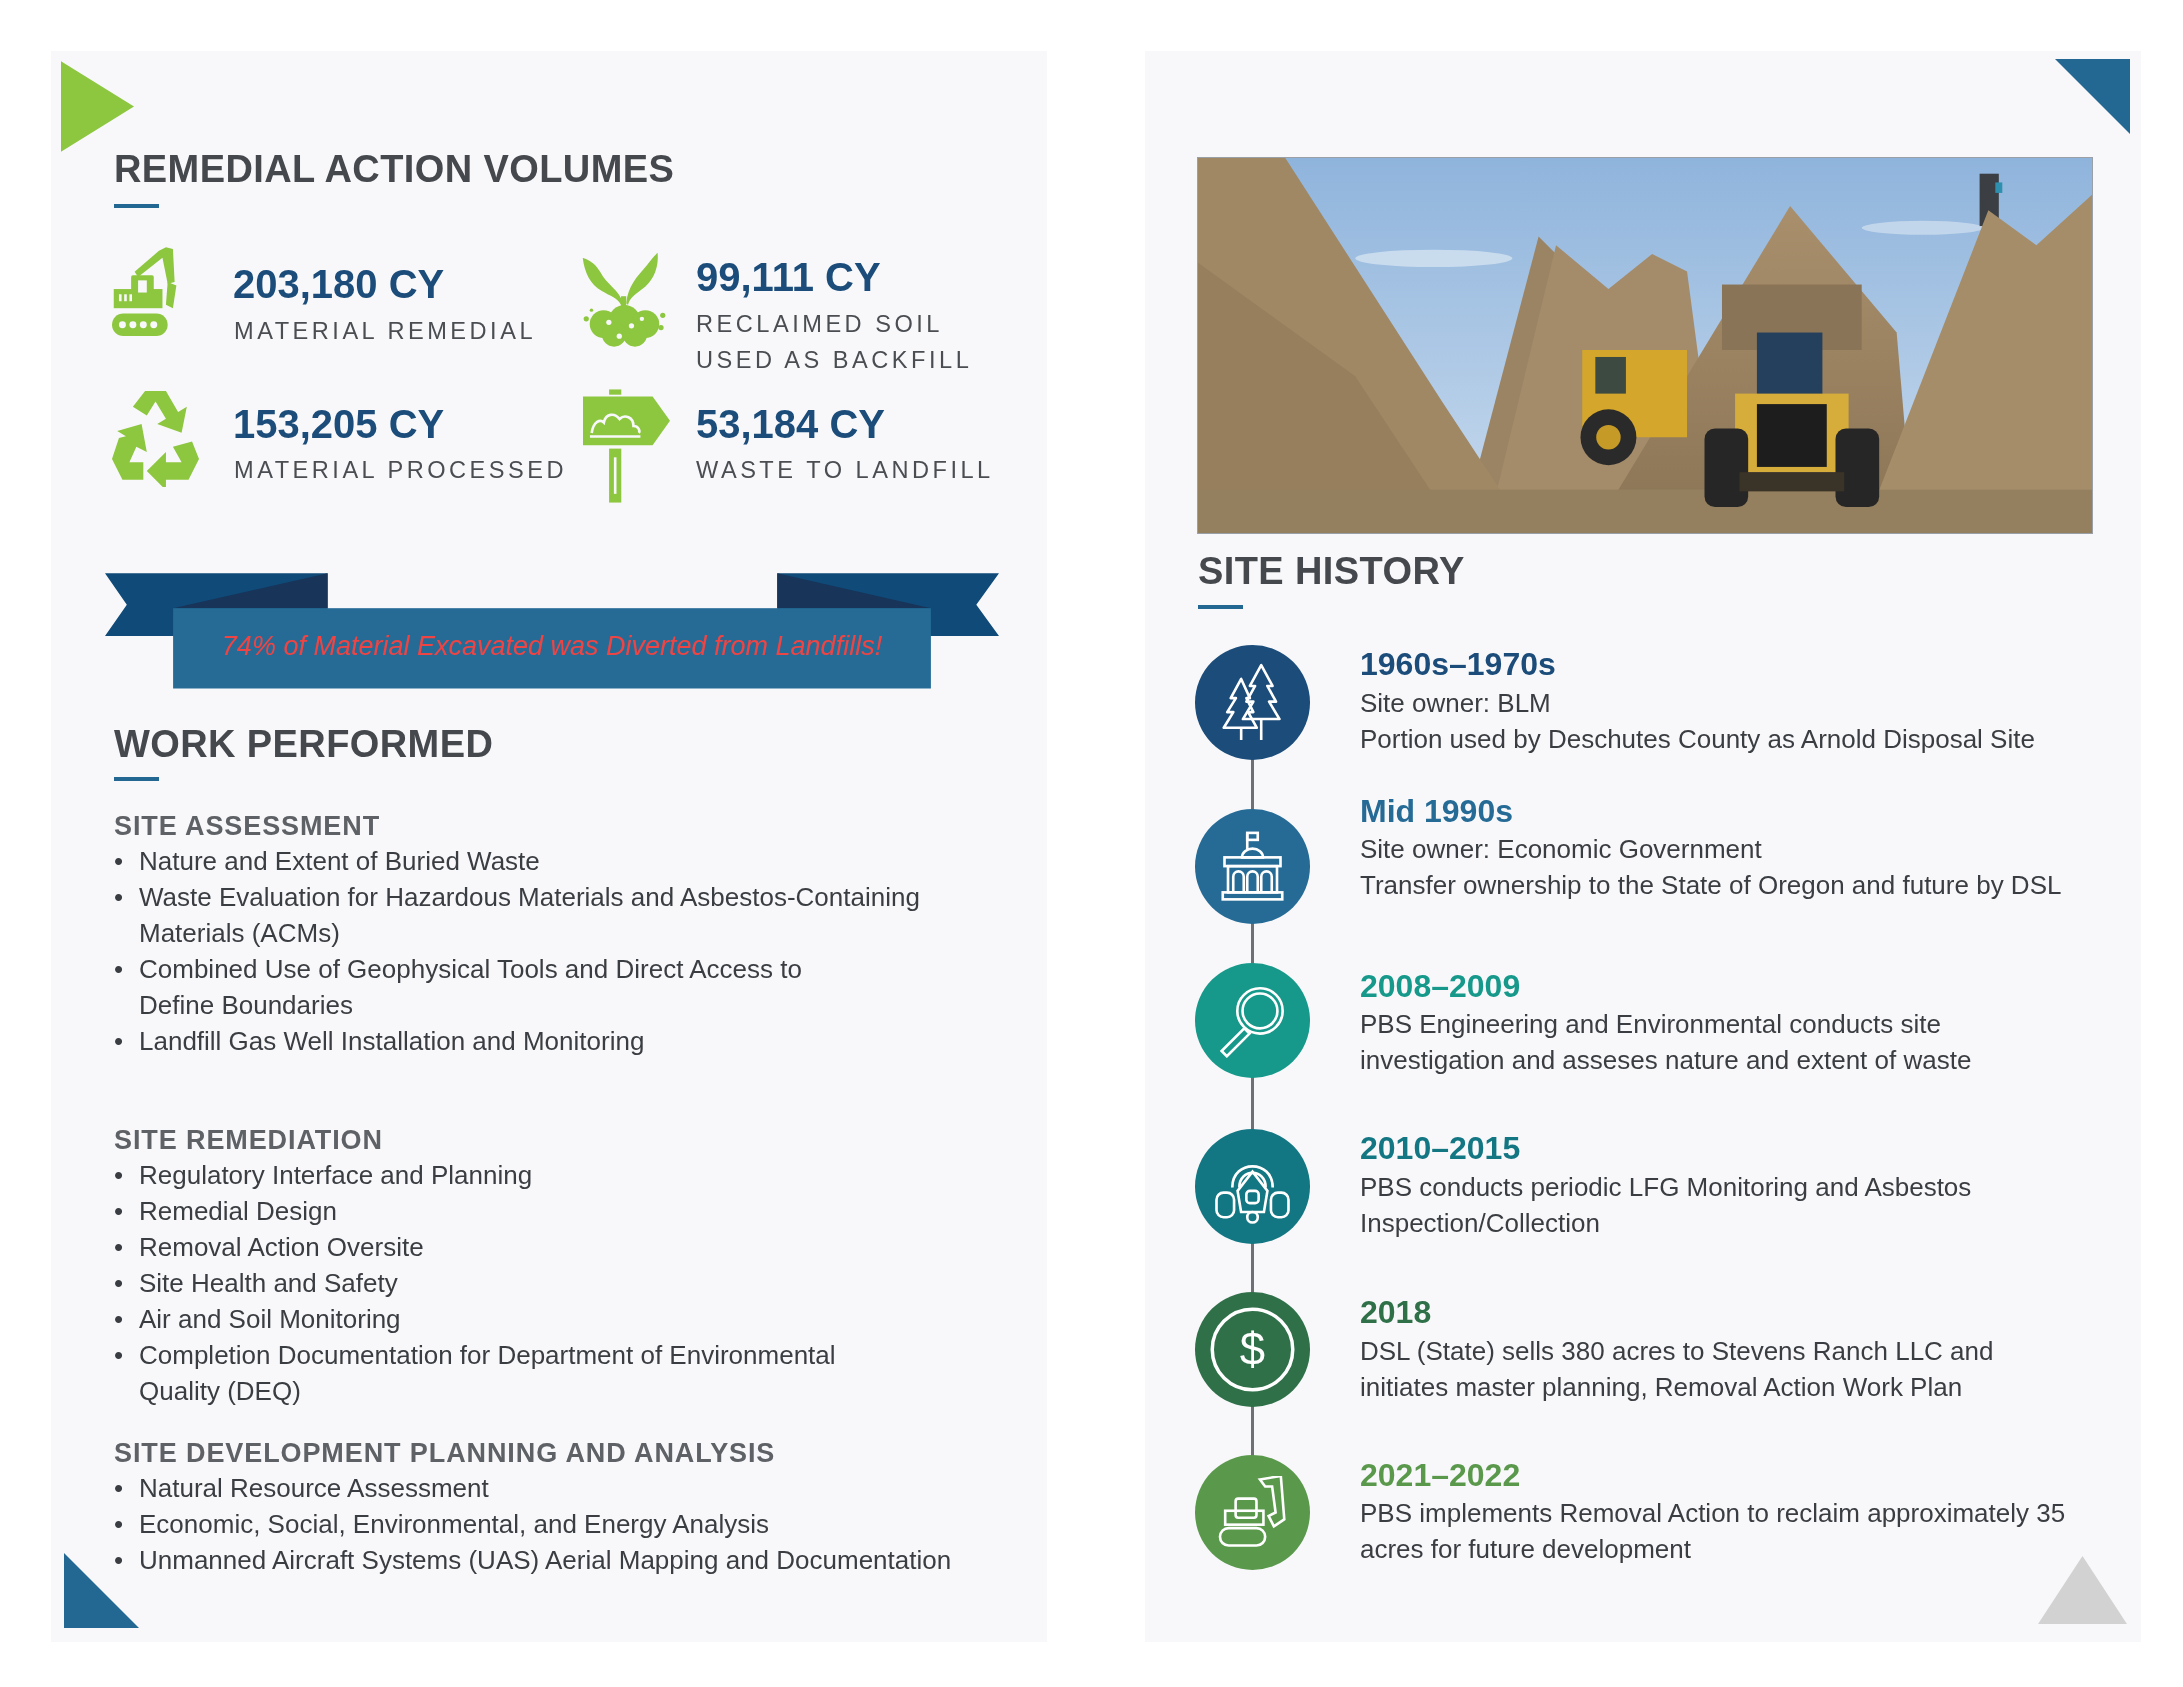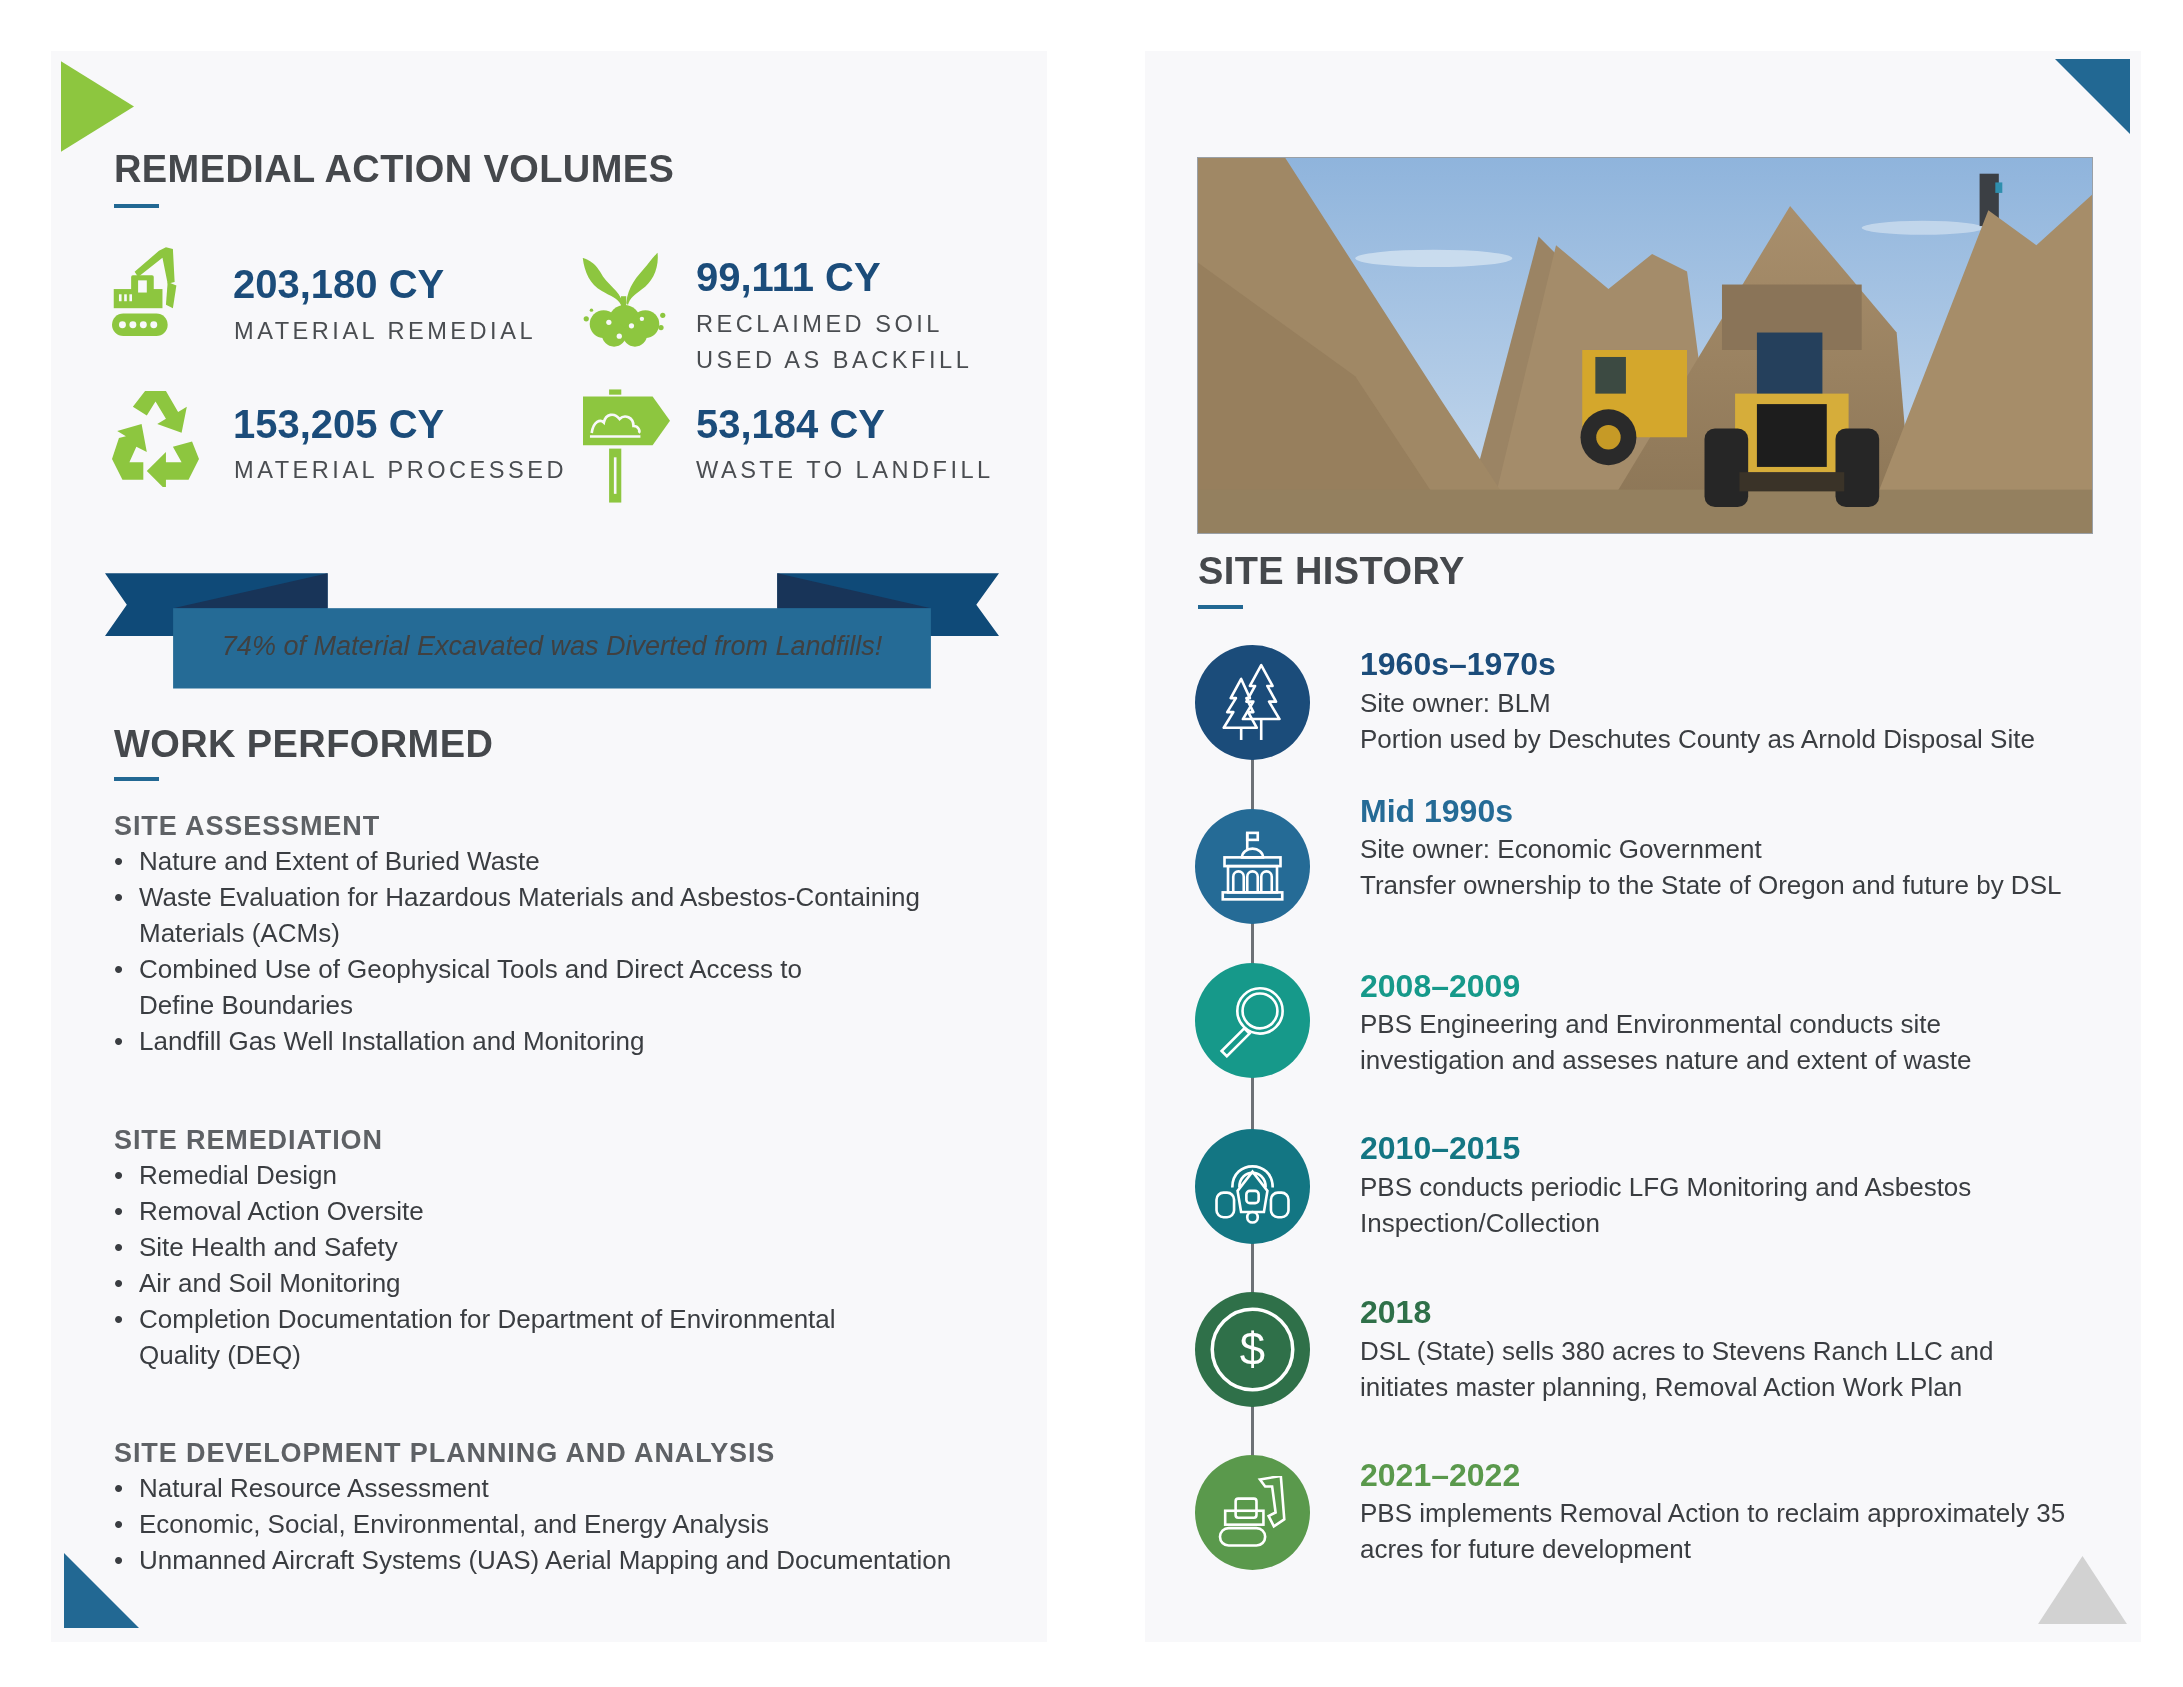--- a/index.html
+++ b/index.html
@@ -14,21 +14,21 @@
 
   .section-title { position: absolute; font-weight: 700; font-size: 38px; color: #45484c; letter-spacing: 0.4px; }
   .title-rule { position: absolute; width: 45px; height: 4.4px; }
 
   
   .stat-value { position: absolute; font-weight: 700; font-size: 40px; color: #1b4c7a; white-space: nowrap; }
   .stat-label { position: absolute; font-size: 23.6px; color: #4a4d51; letter-spacing: 3.5px; line-height: 36px; white-space: nowrap; font-weight: 400; }
   .stat-icon { position: absolute; }
 
   
-  .banner-text { position: absolute; color: #404040; font-style: italic; font-size: 27px; white-space: nowrap; text-align: center; }
+  .banner-text { position: absolute; color: #ef4444; font-style: italic; font-size: 27px; white-space: nowrap; text-align: center; }
 
   
   .sub-heading { position: absolute; font-weight: 700; font-size: 27px; color: #5e6165; letter-spacing: 0.9px; white-space: nowrap; }
   .bullet-list { position: absolute; list-style: none; }
   .bullet-list li { position: relative; padding-left: 25px; font-size: 26px; line-height: 36px; color: #3a3d41; }
   .bullet-list li::before { content: "•"; position: absolute; left: 0; top: 0; color: #3a3d41; }
 
   
   #site-photo { position: absolute; left: 1197px; top: 157px; width: 896px; height: 377px; overflow: hidden; border: 1.7px solid #9aa0a6; }
 
@@ -138,20 +138,21 @@
 <div class="sub-heading" style="left:114px;top:811px;">SITE ASSESSMENT</div>
 <ul class="bullet-list" style="left:114px;top:843px;width:873px;">
   <li>Nature and Extent of Buried Waste</li>
   <li style="width:838px;">Waste Evaluation for Hazardous Materials and Asbestos-Containing Materials (ACMs)</li>
   <li style="width:716px;">Combined Use of Geophysical Tools and Direct Access to Define Boundaries</li>
   <li>Landfill Gas Well Installation and Monitoring</li>
 </ul>
 
 <div class="sub-heading" style="left:114px;top:1125px;">SITE REMEDIATION</div>
 <ul class="bullet-list" style="left:114px;top:1157px;width:873px;">
+  <li>Regulatory Interface and Planning</li>
   <li>Remedial Design</li>
   <li>Removal Action Oversite</li>
   <li>Site Health and Safety</li>
   <li>Air and Soil Monitoring</li>
   <li style="width:786px;">Completion Documentation for Department of Environmental Quality (DEQ)</li>
 </ul>
 
 <div class="sub-heading" style="left:114px;top:1438px;">SITE DEVELOPMENT PLANNING AND ANALYSIS</div>
 <ul class="bullet-list" style="left:114px;top:1470px;width:926px;">
   <li>Natural Resource Assessment</li>

